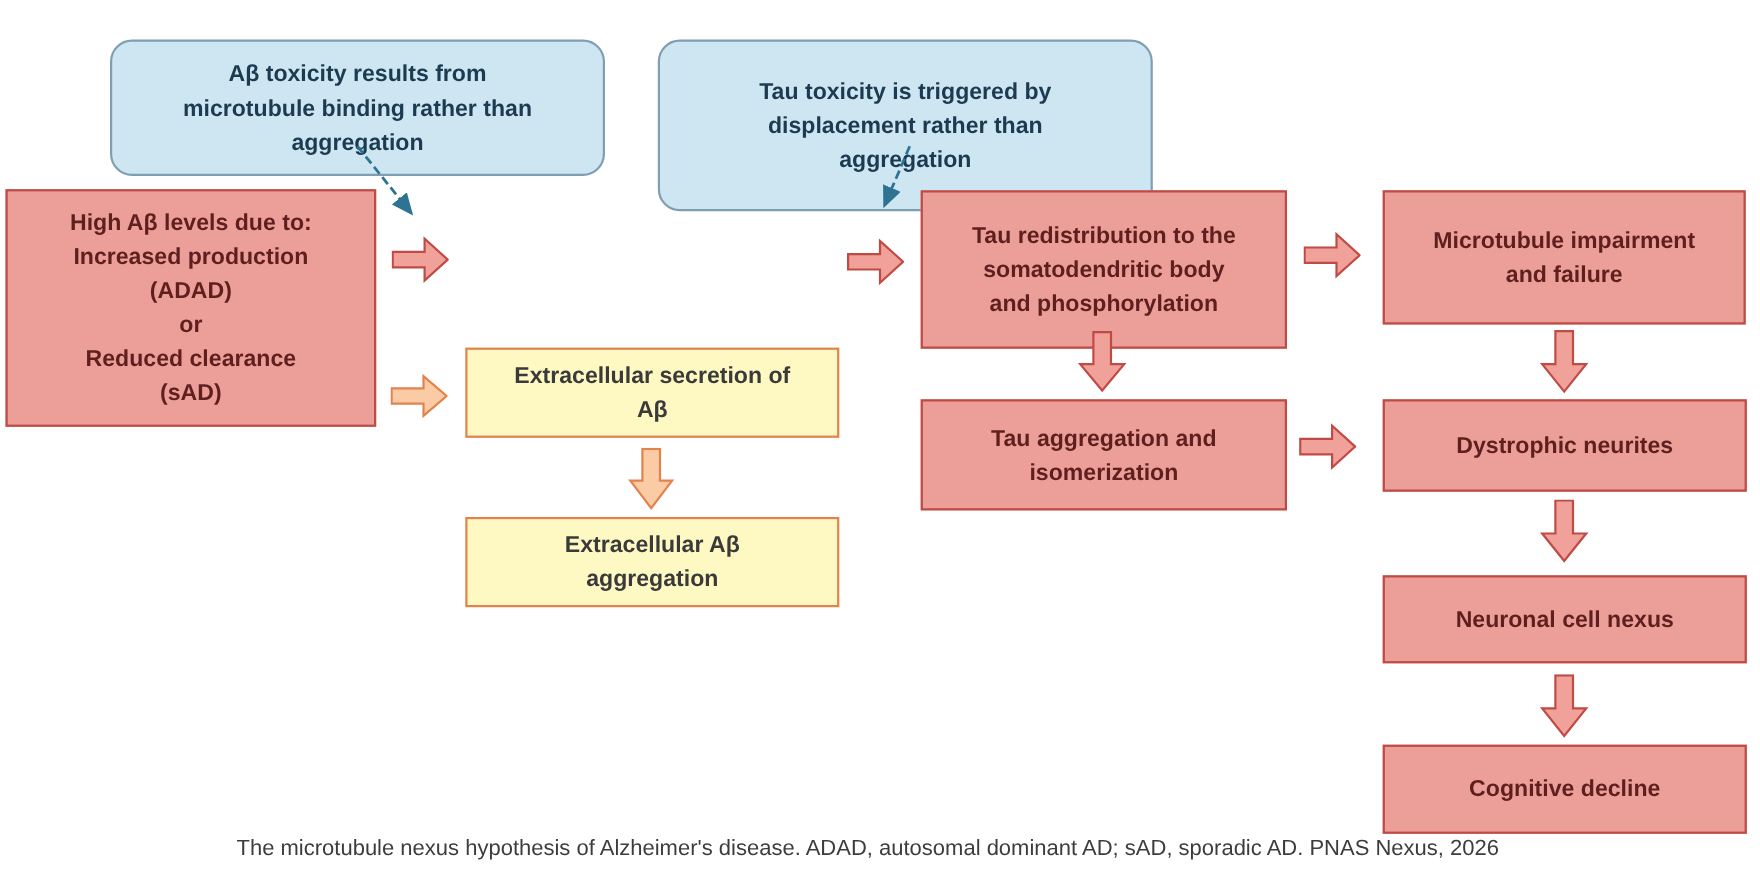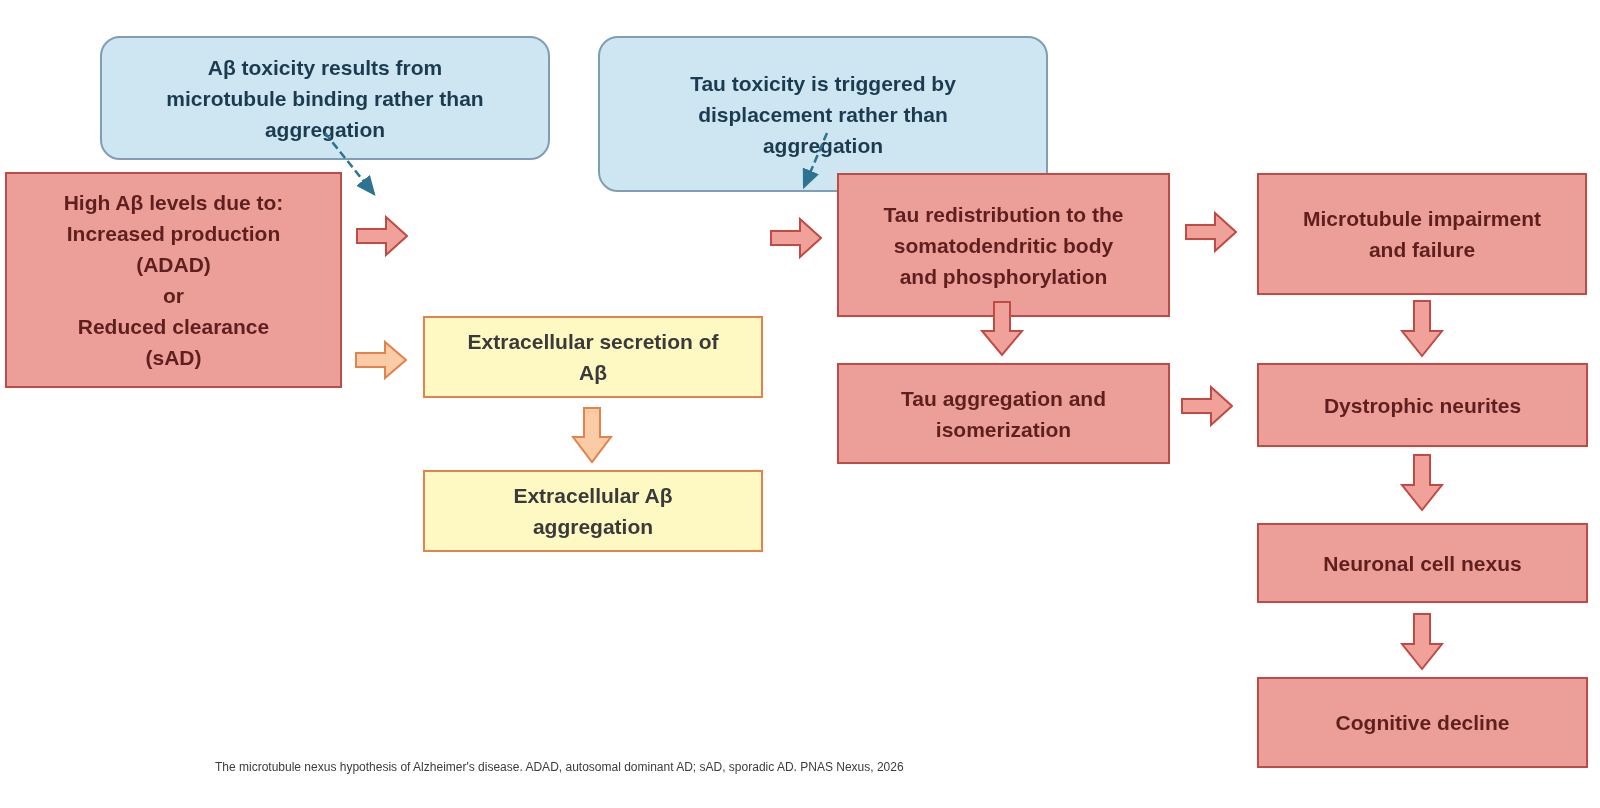--- a/index.html
+++ b/index.html
@@ -22,21 +22,21 @@
     border-radius:20px;color:#1C3B50;margin-top:28px;
   }
   .callout .lbl{white-space:pre-line;}
   .arr{position:absolute;}
   .pink-arrow path{fill:#F0A19A;stroke:#C04A44;stroke-width:2;}
   .orange-arrow path{fill:#FACBA5;stroke:#E2834E;stroke-width:2;}
   .blue-conn line{stroke:#2E7391;stroke-width:2.5;stroke-dasharray:8 4;}
   .blue-conn path{fill:#2E7391;}
   .caption{
     position:absolute;left:215px;top:760px;white-space:nowrap;
-    font-size:12px;color:#3C3C3C;font-weight:normal;
+    font-size:20px;color:#3C3C3C;font-weight:normal;
   }
 </style>
 </head>
 <body>
 
 <div class="stage">
 
   <div class="callout" style="left:100px;top:8px;width:450px;height:124px">
     <span class="lbl">Aβ toxicity results from
 microtubule binding rather than
@@ -85,21 +85,21 @@
   <div class="node pink" style="left:1257px;top:363px;width:331px;height:84px">
     <span class="lbl">Dystrophic neurites</span>
   </div>
   <div class="node pink" style="left:1257px;top:173px;width:330px;height:122px">
     <span class="lbl">Microtubule impairment
 and failure</span>
   </div>
   <div class="node pink" style="left:1257px;top:523px;width:331px;height:80px">
     <span class="lbl">Neuronal cell nexus</span>
   </div>
-  <div class="node pink" style="left:1257px;top:677px;width:331px;height:91px">
+  <div class="node pink" style="left:1257px;top:677px;width:331px;height:81px">
     <span class="lbl">Cognitive decline</span>
   </div>
 
   <div class="node orange" style="left:423px;top:316px;width:340px;height:82px">
     <span class="lbl">Extracellular secretion of
 Aβ</span>
   </div>
   <div class="node orange" style="left:423px;top:470px;width:340px;height:82px">
     <span class="lbl">Extracellular Aβ
 aggregation</span>

